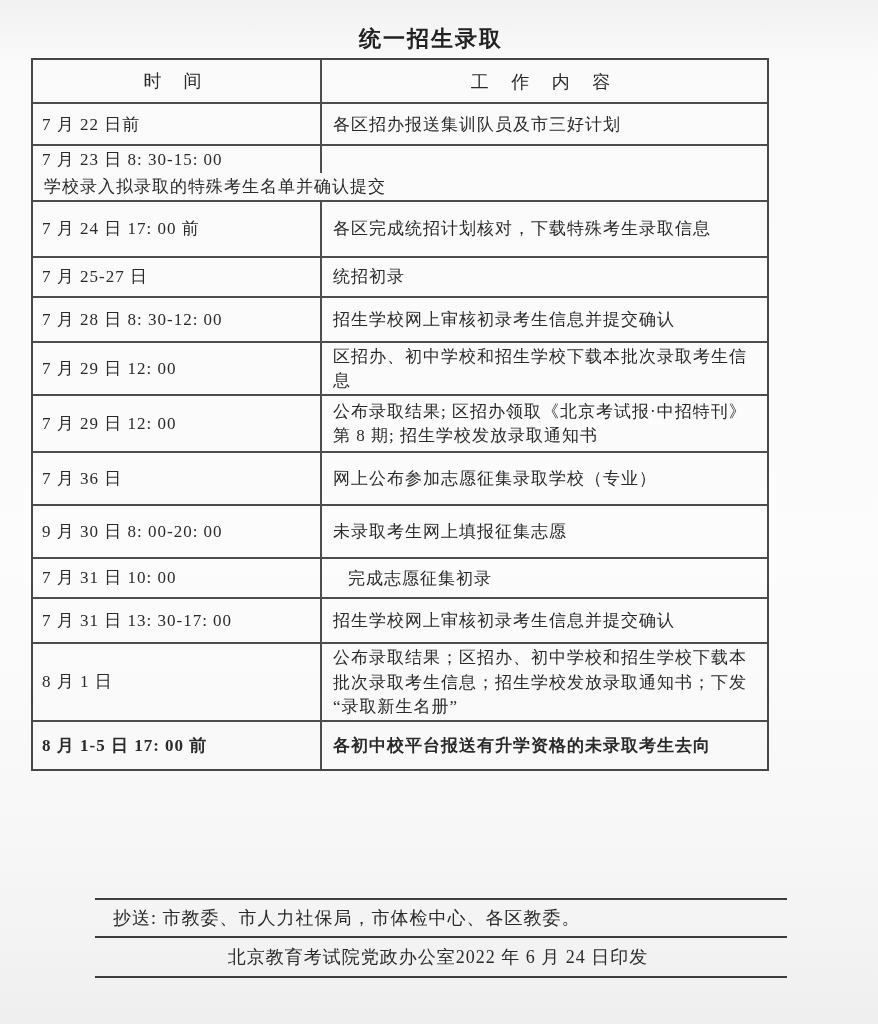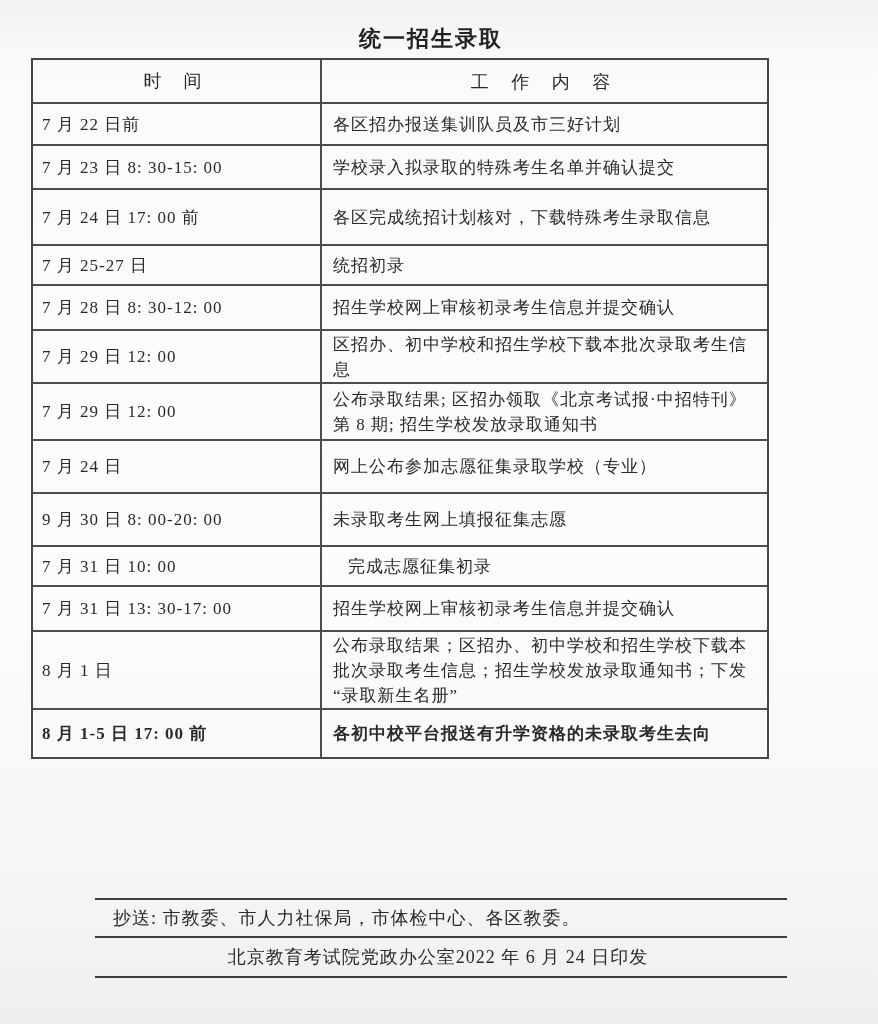--- a/index.html
+++ b/index.html
@@ -65,21 +65,21 @@
   }
   .header-row .cell-content {
     justify-content: center;
     font-size: 18px;
     letter-spacing: 9px;
     padding-left: 9px;
   }
   
   .sched-table > :nth-child(1)  { min-height: 42px; }
   .sched-table > :nth-child(2)  { min-height: 40px; }
-  .sched-table > :nth-child(3)  { min-height: 42px; }
+  .sched-table > :nth-child(3)  { min-height: 42px; flex-direction: column; }
   .sched-table > :nth-child(4)  { min-height: 54px; }
   .sched-table > :nth-child(5)  { min-height: 38px; }
   .sched-table > :nth-child(6)  { min-height: 43px; }
   .sched-table > :nth-child(7)  { min-height: 41px; }
   .sched-table > :nth-child(8)  { min-height: 55px; }
   .sched-table > :nth-child(9)  { min-height: 51px; }
   .sched-table > :nth-child(10) { min-height: 51px; }
   .sched-table > :nth-child(11) { min-height: 38px; gap: 15px; }
   .sched-table > :nth-child(12) { min-height: 43px; }
   .sched-table > :nth-child(13) { min-height: 67px; }
@@ -157,21 +157,21 @@
       <div class="cell-time">7 月 29 日 12: 00</div>
       <div class="cell-content">区招办、初中学校和招生学校下载本批次录取考生信息</div>
     </div>
 
     <div class="trow">
       <div class="cell-time">7 月 29 日 12: 00</div>
       <div class="cell-content">公布录取结果; 区招办领取《北京考试报·中招特刊》第 8 期; 招生学校发放录取通知书</div>
     </div>
 
     <div class="trow">
-      <div class="cell-time">7 月 24 日</div>
+      <div class="cell-time">7 月 36 日</div>
       <div class="cell-content">网上公布参加志愿征集录取学校（专业）</div>
     </div>
 
     <div class="trow">
       <div class="cell-time">9 月 30 日 8: 00-20: 00</div>
       <div class="cell-content">未录取考生网上填报征集志愿</div>
     </div>
 
     <div class="trow">
       <div class="cell-time">7 月 31 日 10: 00</div>

